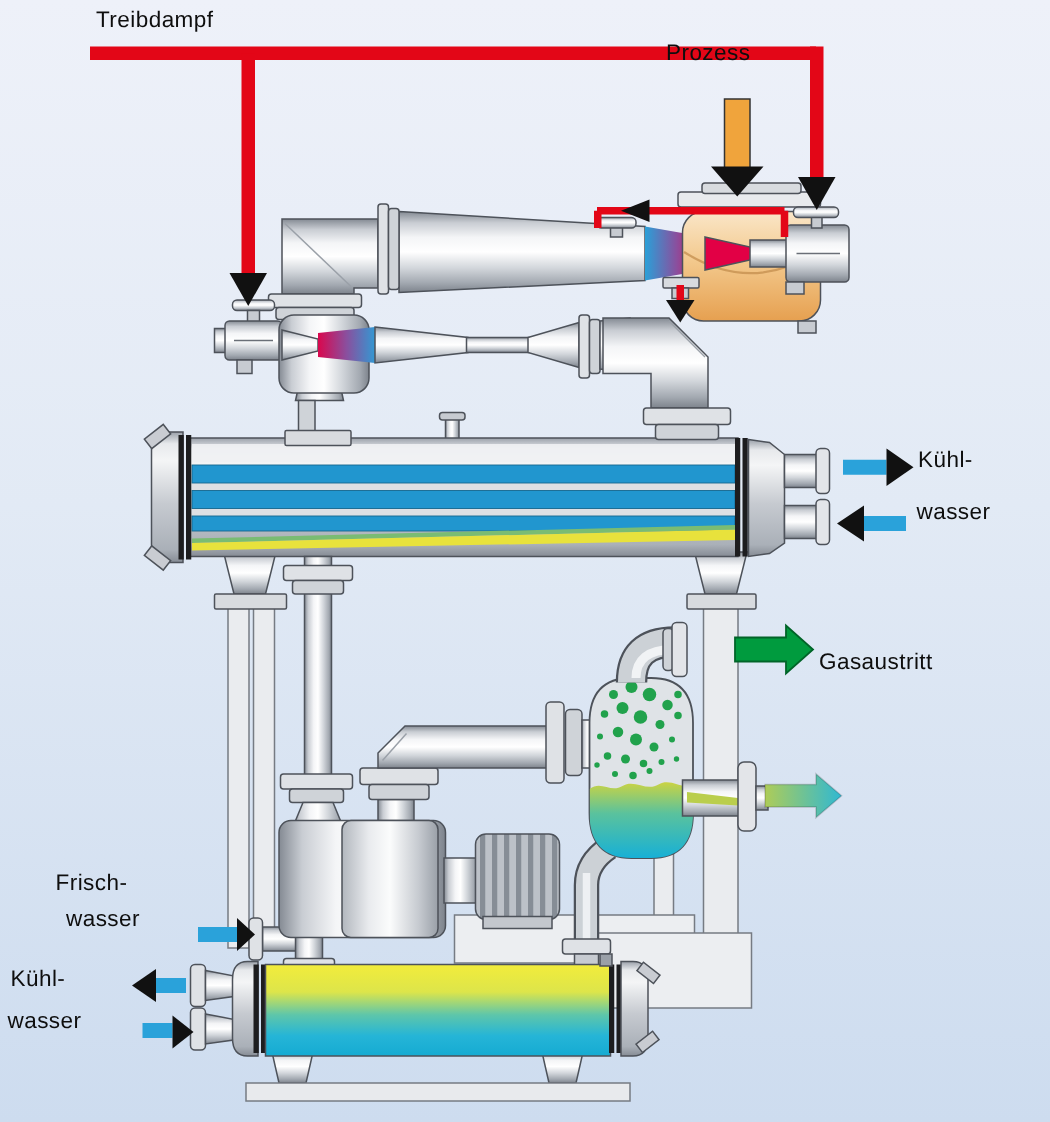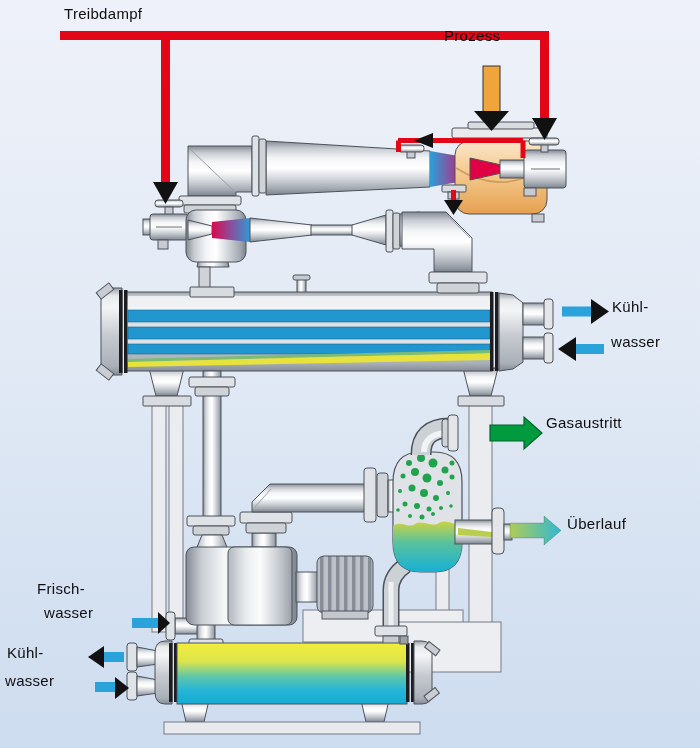--- a/index.html
+++ b/index.html
@@ -326,20 +326,19 @@
   <rect x="104" y="652" width="20" height="10" fill="#2aa2da"></rect>
   <rect x="95" y="682" width="20" height="10" fill="#2aa2da"></rect>
   <polygon points="115,677 115,699 129,688" fill="#111111"></polygon>
 </g>
 </svg>
 
 <div class="lbl" style="left:64px;top:6px">Treibdampf</div>
 <div class="lbl" style="left:444px;top:28px">Prozess</div>
 <div class="lbl" style="left:612px;top:299px">Kühl-</div>
 <div class="lbl" style="left:611px;top:334px">wasser</div>
-<div class="lbl" style="left:546px;top:415px">Gasaustritt</div>
-<div class="lbl" style="left:567px;top:516px">Überlauf</div>
+<div class="lbl" style="left:546px;top:434px">Gasaustritt</div>
 <div class="lbl" style="left:37px;top:581px">Frisch-</div>
 <div class="lbl" style="left:44px;top:605px">wasser</div>
 <div class="lbl" style="left:7px;top:645px">Kühl-</div>
 <div class="lbl" style="left:5px;top:673px">wasser</div>
 
 </div>
 
 </body></html>

